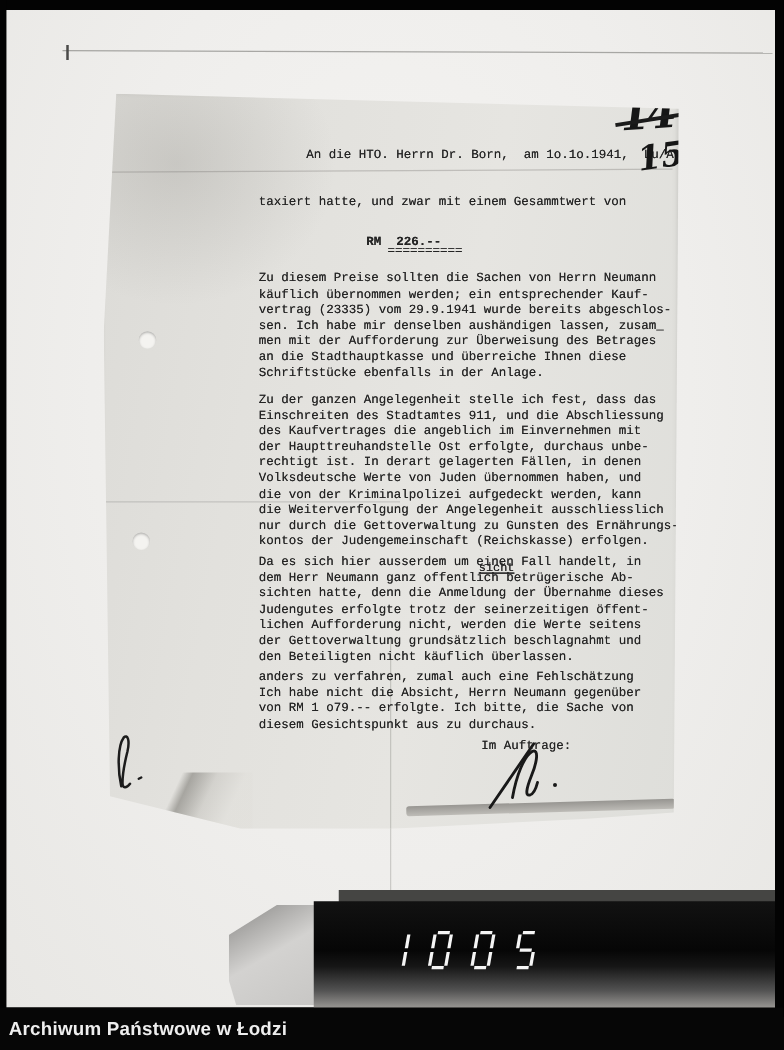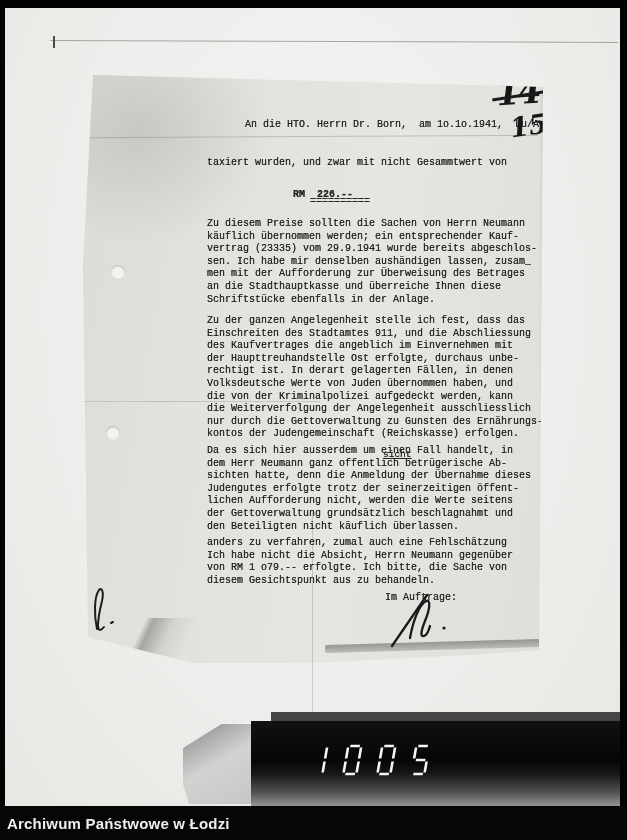--- a/index.html
+++ b/index.html
@@ -81,33 +81,33 @@
     <div class="hole h2"></div>
     <div class="edge-shadow"></div>
     <div class="fold-shadow"></div>
 
     <div class="typed" style="left:165px;top:49px;">An die HTO. Herrn Dr. Born,  am 1o.1o.1941,  Lu/A</div>
 
     <div class="hand hand14">14</div>
     <div class="strike14"></div>
     <div class="hand hand15">15</div>
 
-    <div class="typed para" style="left:127px;top:87px;"><div class="tline">taxiert wurden, und zwar mit nicht Gesammtwert von</div></div>
+    <div class="typed para" style="left:127px;top:87px;"><div class="tline">taxiert hatte, und zwar mit einem Gesammtwert von</div></div>
 
     <div class="typed amount" style="left:213px;top:119px;">RM  226.--</div>
     <div class="typed" style="left:230px;top:127px;line-height:10px;">==========</div>
 
     <div class="typed para" style="left:127px;top:148px;"><div class="tline">Zu diesem Preise sollten die Sachen von Herrn Neumann</div><div class="tline">käuflich übernommen werden; ein entsprechender Kauf-</div><div class="tline">vertrag (23335) vom 29.9.1941 wurde bereits abgeschlos-</div><div class="tline">sen. Ich habe mir denselben aushändigen lassen, zusam_</div><div class="tline">men mit der Aufforderung zur Überweisung des Betrages</div><div class="tline">an die Stadthauptkasse und überreiche Ihnen diese</div><div class="tline">Schriftstücke ebenfalls in der Anlage.</div></div>
 
     <div class="typed para" style="left:127px;top:245px;"><div class="tline">Zu der ganzen Angelegenheit stelle ich fest, dass das</div><div class="tline">Einschreiten des Stadtamtes 911, und die Abschliessung</div><div class="tline">des Kaufvertrages die angeblich im Einvernehmen mit</div><div class="tline">der Haupttreuhandstelle Ost erfolgte, durchaus unbe-</div><div class="tline">rechtigt ist. In derart gelagerten Fällen, in denen</div><div class="tline">Volksdeutsche Werte von Juden übernommen haben, und</div><div class="tline">die von der Kriminalpolizei aufgedeckt werden, kann</div><div class="tline">die Weiterverfolgung der Angelegenheit ausschliesslich</div><div class="tline">nur durch die Gettoverwaltung zu Gunsten des Ernährungs-</div><div class="tline">kontos der Judengemeinschaft (Reichskasse) erfolgen.</div></div>
 
     <div class="typed para" style="left:127px;top:375px;"><div class="tline">Da es sich hier ausserdem um einen Fall handelt, in</div><div class="tline">dem Herr Neumann ganz offentlich betrügerische Ab-</div><div class="tline">sichten hatte, denn die Anmeldung der Übernahme dieses</div><div class="tline">Judengutes erfolgte trotz der seinerzeitigen öffent-</div><div class="tline">lichen Aufforderung nicht, werden die Werte seitens</div><div class="tline">der Gettoverwaltung grundsätzlich beschlagnahmt und</div><div class="tline">den Beteiligten nicht käuflich überlassen.</div></div>
     <div class="typed correction" style="left:303px;top:379px;text-decoration:underline;">sicht</div>
 
-    <div class="typed para" style="left:127px;top:467px;"><div class="tline">anders zu verfahren, zumal auch eine Fehlschätzung</div><div class="tline">Ich habe nicht die Absicht, Herrn Neumann gegenüber</div><div class="tline">von RM 1 o79.-- erfolgte. Ich bitte, die Sache von</div><div class="tline">diesem Gesichtspunkt aus zu behandeln.</div></div>
+    <div class="typed para" style="left:127px;top:467px;"><div class="tline">anders zu verfahren, zumal auch eine Fehlschätzung</div><div class="tline">Ich habe nicht die Absicht, Herrn Neumann gegenüber</div><div class="tline">von RM 1 o79.-- erfolgte. Ich bitte, die Sache von</div><div class="tline">diesem Gesichtspunkt aus zu durchaus.</div></div>
 
     <div class="typed" style="left:305px;top:522px;">Im Auftrage:</div>
 
     <svg class="sig-svg" style="left:300px;top:518px;" width="80" height="65" viewBox="0 0 80 65">
       <g stroke="#191919" stroke-width="2.3" fill="none" stroke-linecap="round">
         <line x1="12" y1="58" x2="47" y2="7"></line>
         <path d="M30,50 C33,33 39,17 46,13 C51,11 50,21 45,33 C41,43 40,49 44,48 C47,47 49,42 50,38"></path>
         <circle cx="64" cy="40" r="1.6" fill="#191919" stroke="none"></circle>
       </g>
     </svg>

